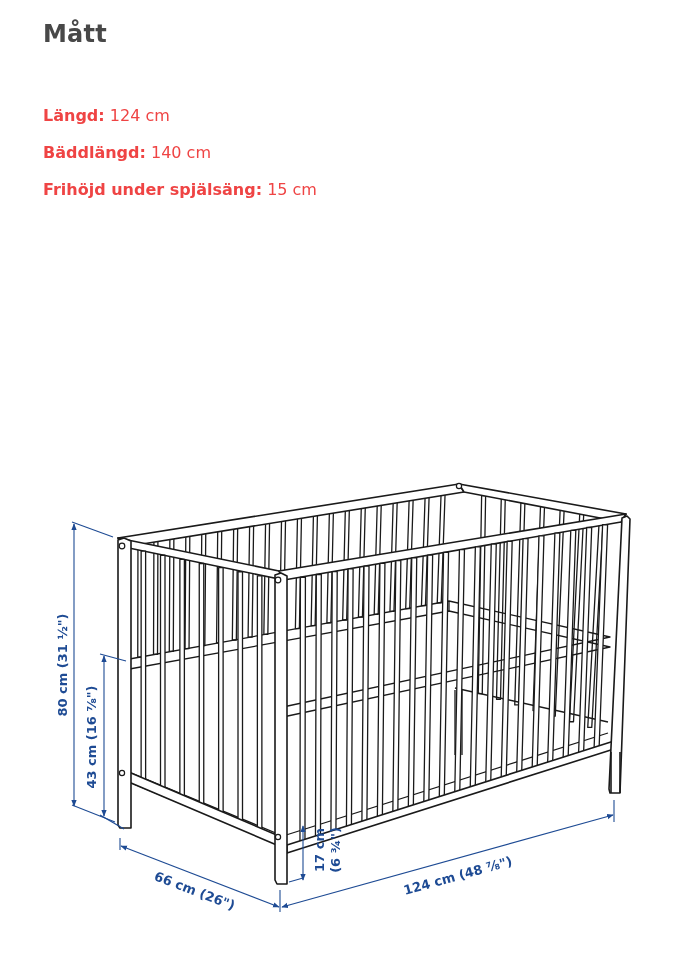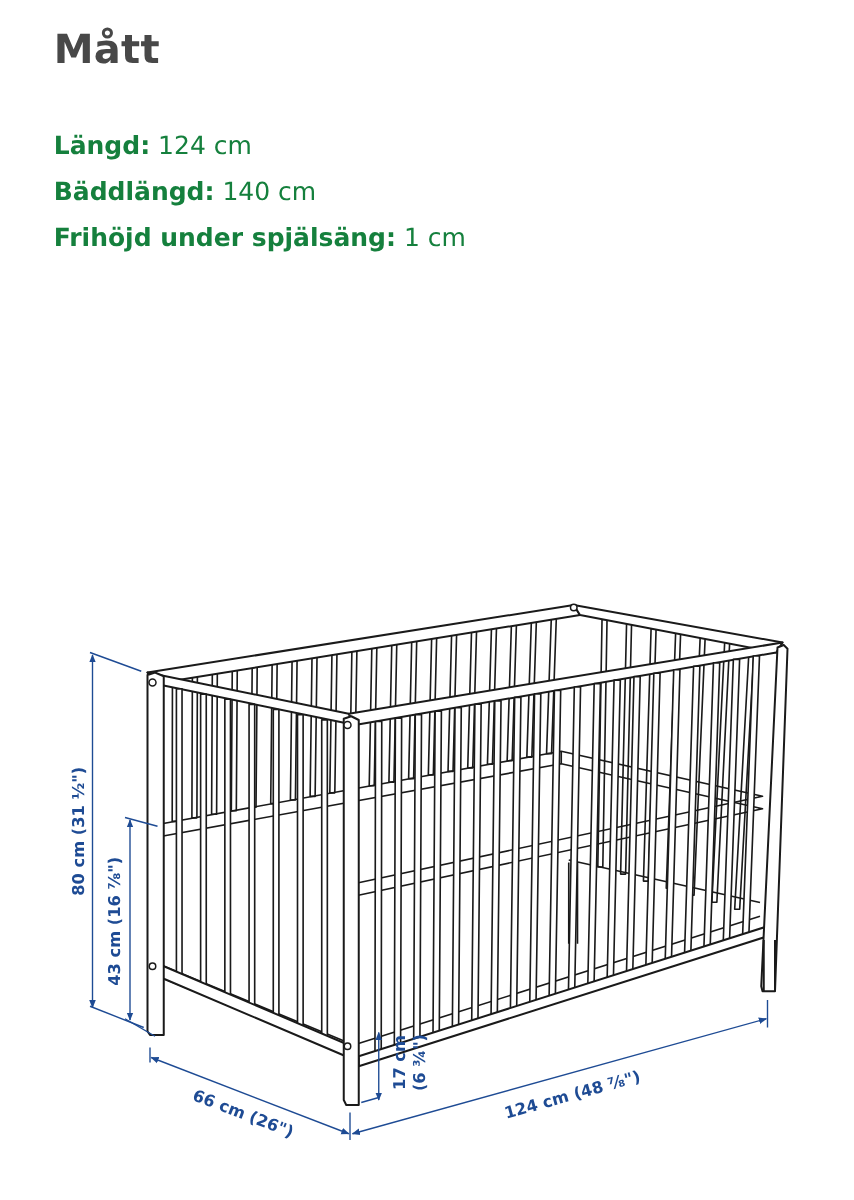--- a/index.html
+++ b/index.html
@@ -1,36 +1,36 @@
 <!DOCTYPE html>
 <html><head>
 <meta charset="utf-8">
 <style>
   html, body { margin: 0; padding: 0; background: #ffffff; }
   body { width: 683px; height: 960px; position: relative; overflow: hidden;
          font-family: "DejaVu Sans", "Liberation Sans", sans-serif; color: #484848; }
   .title { position: absolute; left: 43px; top: 20px; margin: 0;
-           font-size: 32px; font-weight: bold; color: #484848; letter-spacing: 0.2px; }
+           font-size: 24px; font-weight: bold; color: #484848; letter-spacing: 0.2px; }
   .specs { position: absolute; left: 43px; top: 98px; margin: 0; padding: 0; list-style: none; }
-  .spec { font-size: 20px; line-height: 36.8px; white-space: nowrap; color: #15803d; }
+  .spec { font-size: 16px; line-height: 36.8px; white-space: nowrap; color: #ef4444; }
   .spec .k { font-weight: bold; }
   .spec .v { font-weight: normal; }
   .drawing { position: absolute; left: 0; top: 0; width: 683px; height: 960px; }
   .dim-text { font-family: "DejaVu Sans", "Liberation Sans", sans-serif; font-weight: bold;
               font-size: 13px; fill: #1e4b94; }
 </style>
 </head>
 <body>
 
 <h1 class="title">Mått</h1>
 
 <ul class="specs">
   <li class="spec"><span class="k">Längd:</span> <span class="v">124 cm</span></li>
   <li class="spec"><span class="k">Bäddlängd:</span> <span class="v">140 cm</span></li>
-  <li class="spec"><span class="k">Frihöjd under spjälsäng:</span> <span class="v">1 cm</span></li>
+  <li class="spec"><span class="k">Frihöjd under spjälsäng:</span> <span class="v">15 cm</span></li>
 </ul>
 
 <svg class="drawing" viewBox="0 0 683 960" xmlns="http://www.w3.org/2000/svg">
   <defs>
     <marker id="arr" viewBox="0 0 10 10" refX="9" refY="5" markerWidth="6" markerHeight="6" orient="auto-start-reverse">
       <path d="M0,1 L10,5 L0,9 z" fill="#1e4b94"></path>
     </marker>
   </defs>
 
   <g fill="none" stroke="#1a1a1a" stroke-width="1.6" stroke-linejoin="round">

